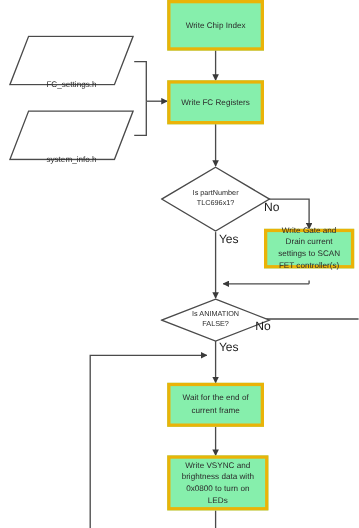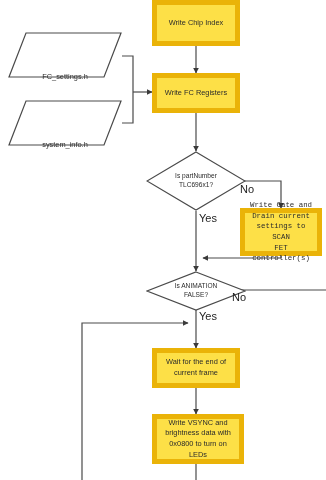--- a/index.html
+++ b/index.html
@@ -32,22 +32,22 @@
   .node {
     position: absolute;
     box-sizing: border-box;
     display: flex;
     align-items: center;
     justify-content: center;
     text-align: center;
     color: #2b2b2b;
   }
   .process {
-    border: 5px solid #eab308;
-    background: #fde047;
+    border: 3px solid #eab308;
+    background: #86efac;
     font-size: 7.4px;
     line-height: 1.45;
     padding: 2px 4px;
   }
   .io-shape {
     background: transparent;
     font-size: 7.4px;
     line-height: 1.4;
   }
   .io-shape .io-bg {
@@ -159,21 +159,21 @@
   </div>
 
   <div class="edge-label" style="left:240px; top:183px;">
     <span>No</span>
   </div>
 
   <div class="edge-label" style="left:199px; top:212px;">
     <span>Yes</span>
   </div>
 
-  <div class="node process" style="left:240px; top:208px; width:82px; height:48px;font-family:Liberation Mono, monospace;">
+  <div class="node process" style="left:240px; top:208px; width:82px; height:36px;">
     <span class="nodetext">
       <span>Write Gate and</span><br>
       <span>Drain current</span><br>
       <span>settings to SCAN</span><br>
       <span>FET controller(s)</span>
     </span>
   </div>
 
   <div class="node decision" style="left:146px; top:271px; width:100px; height:40px;">
     <svg class="dec-bg" viewBox="0 0 100 40" preserveAspectRatio="none">

